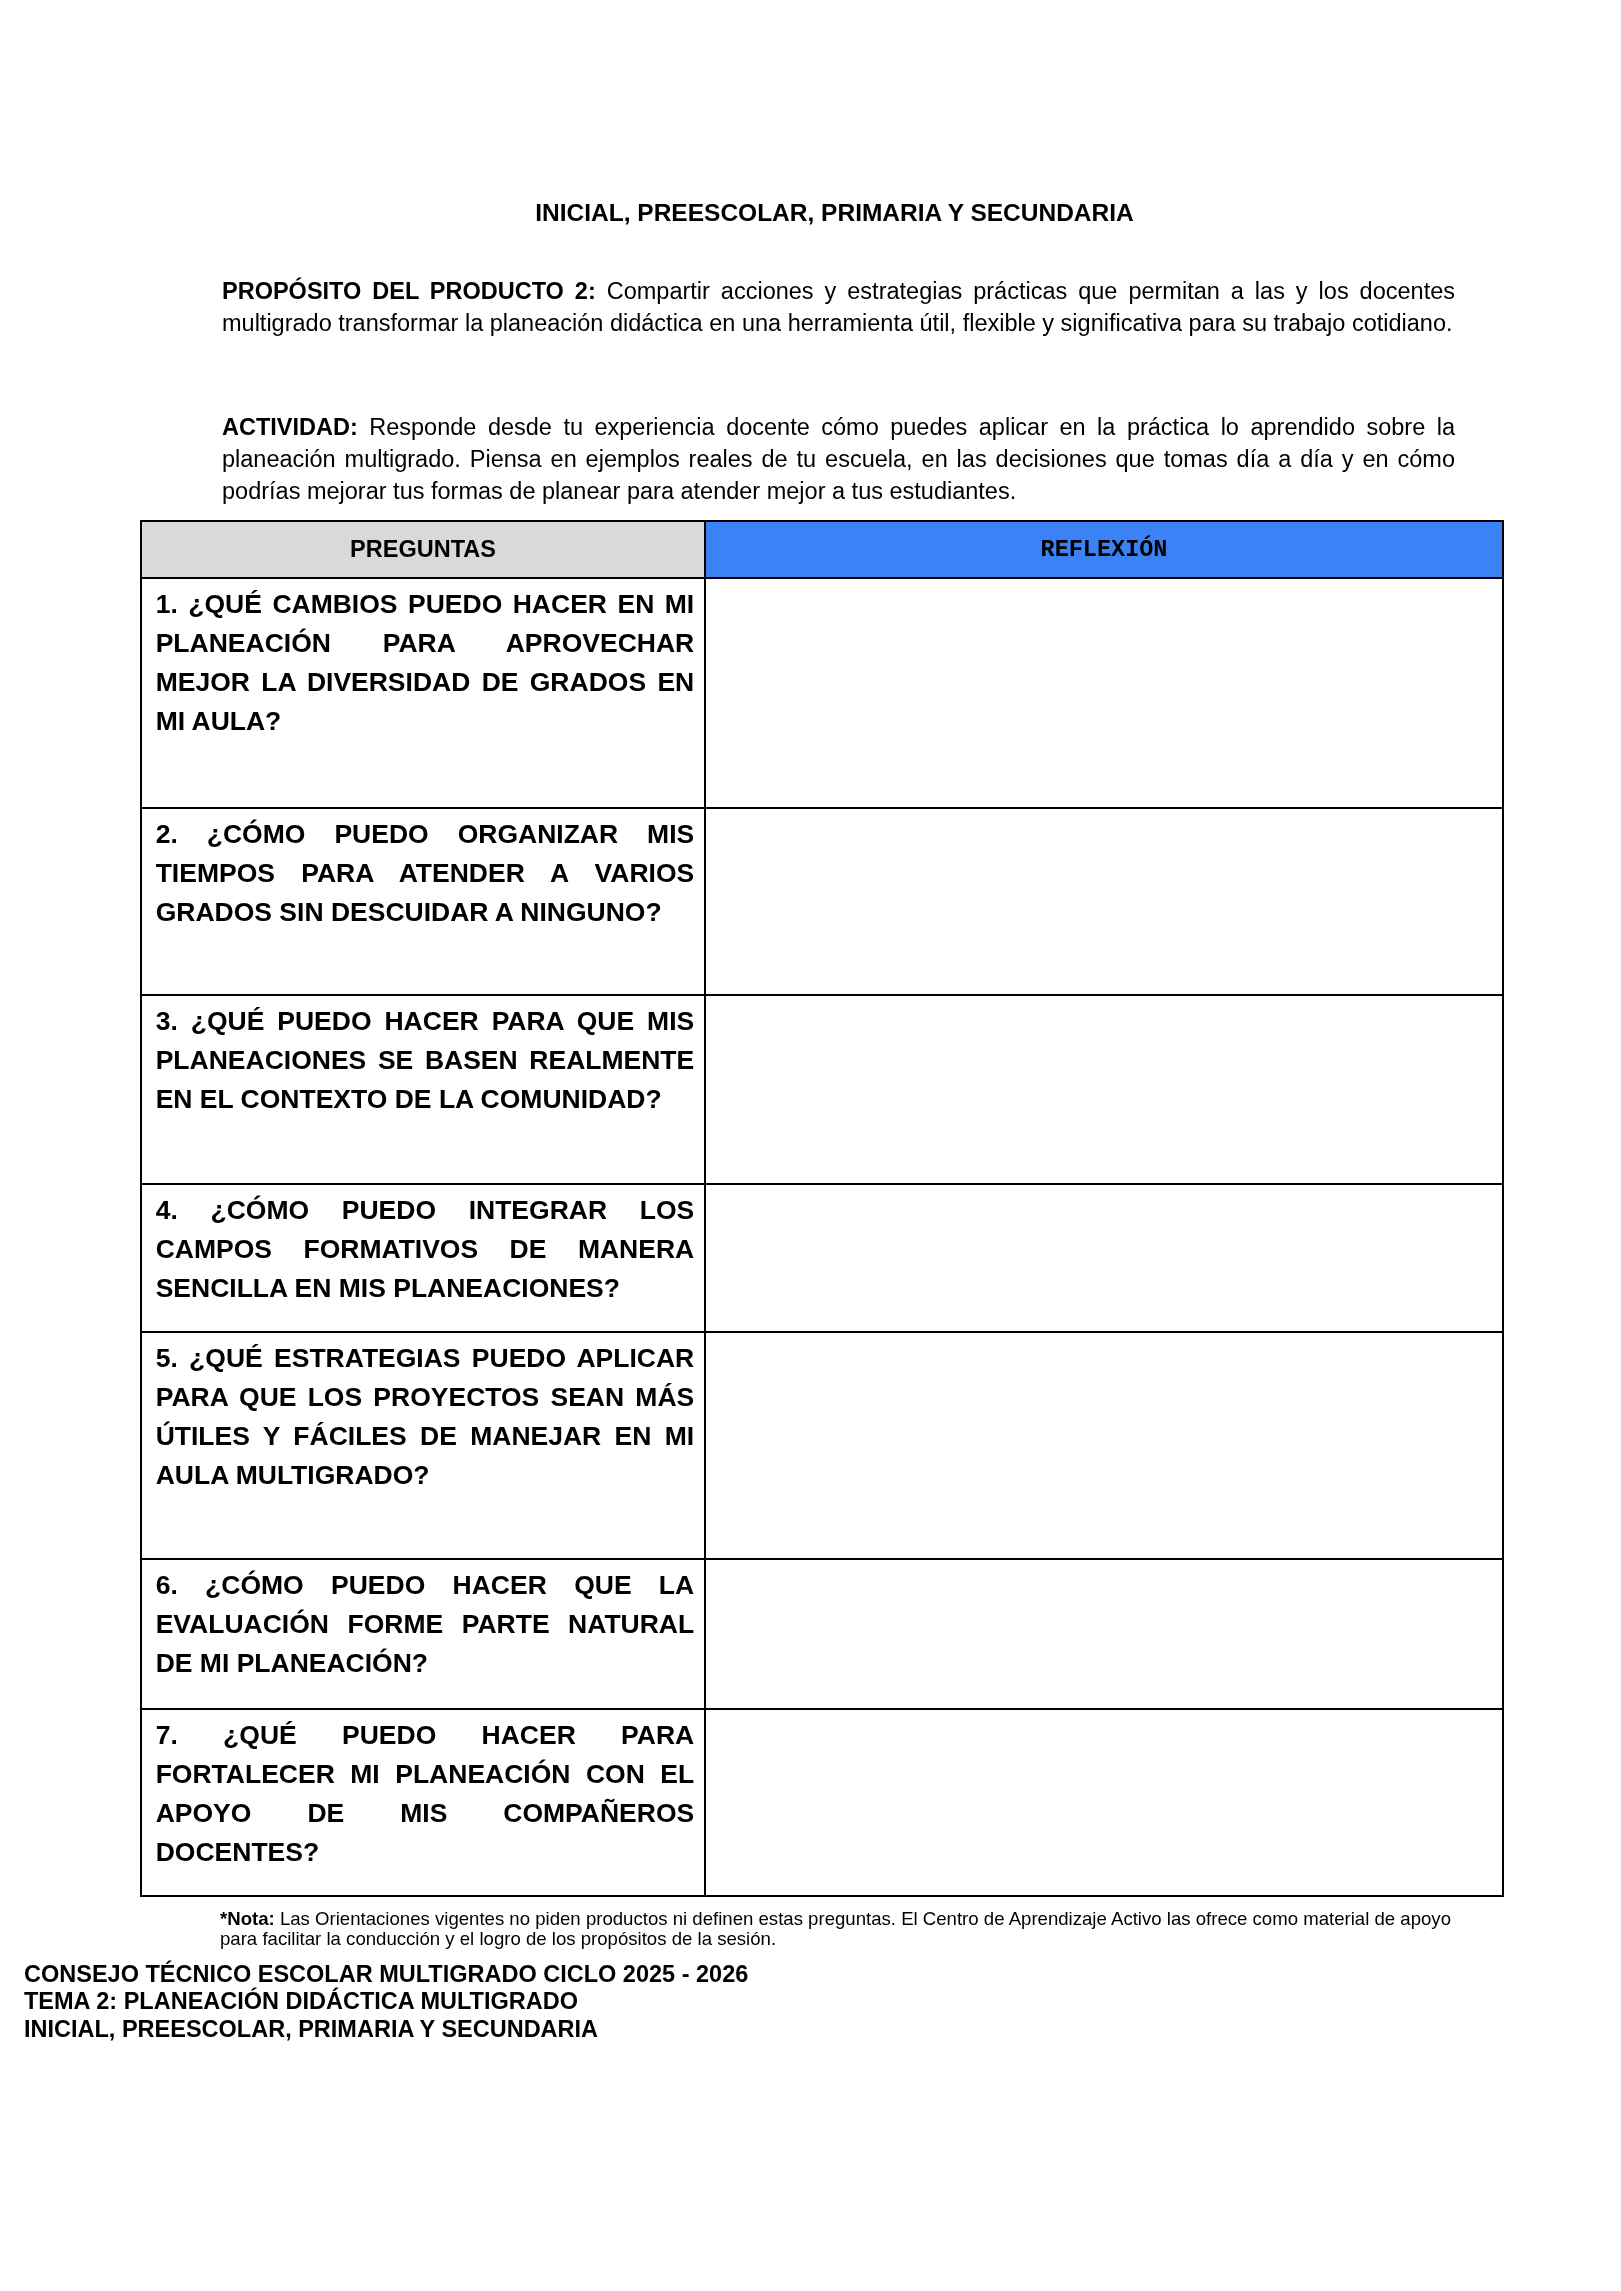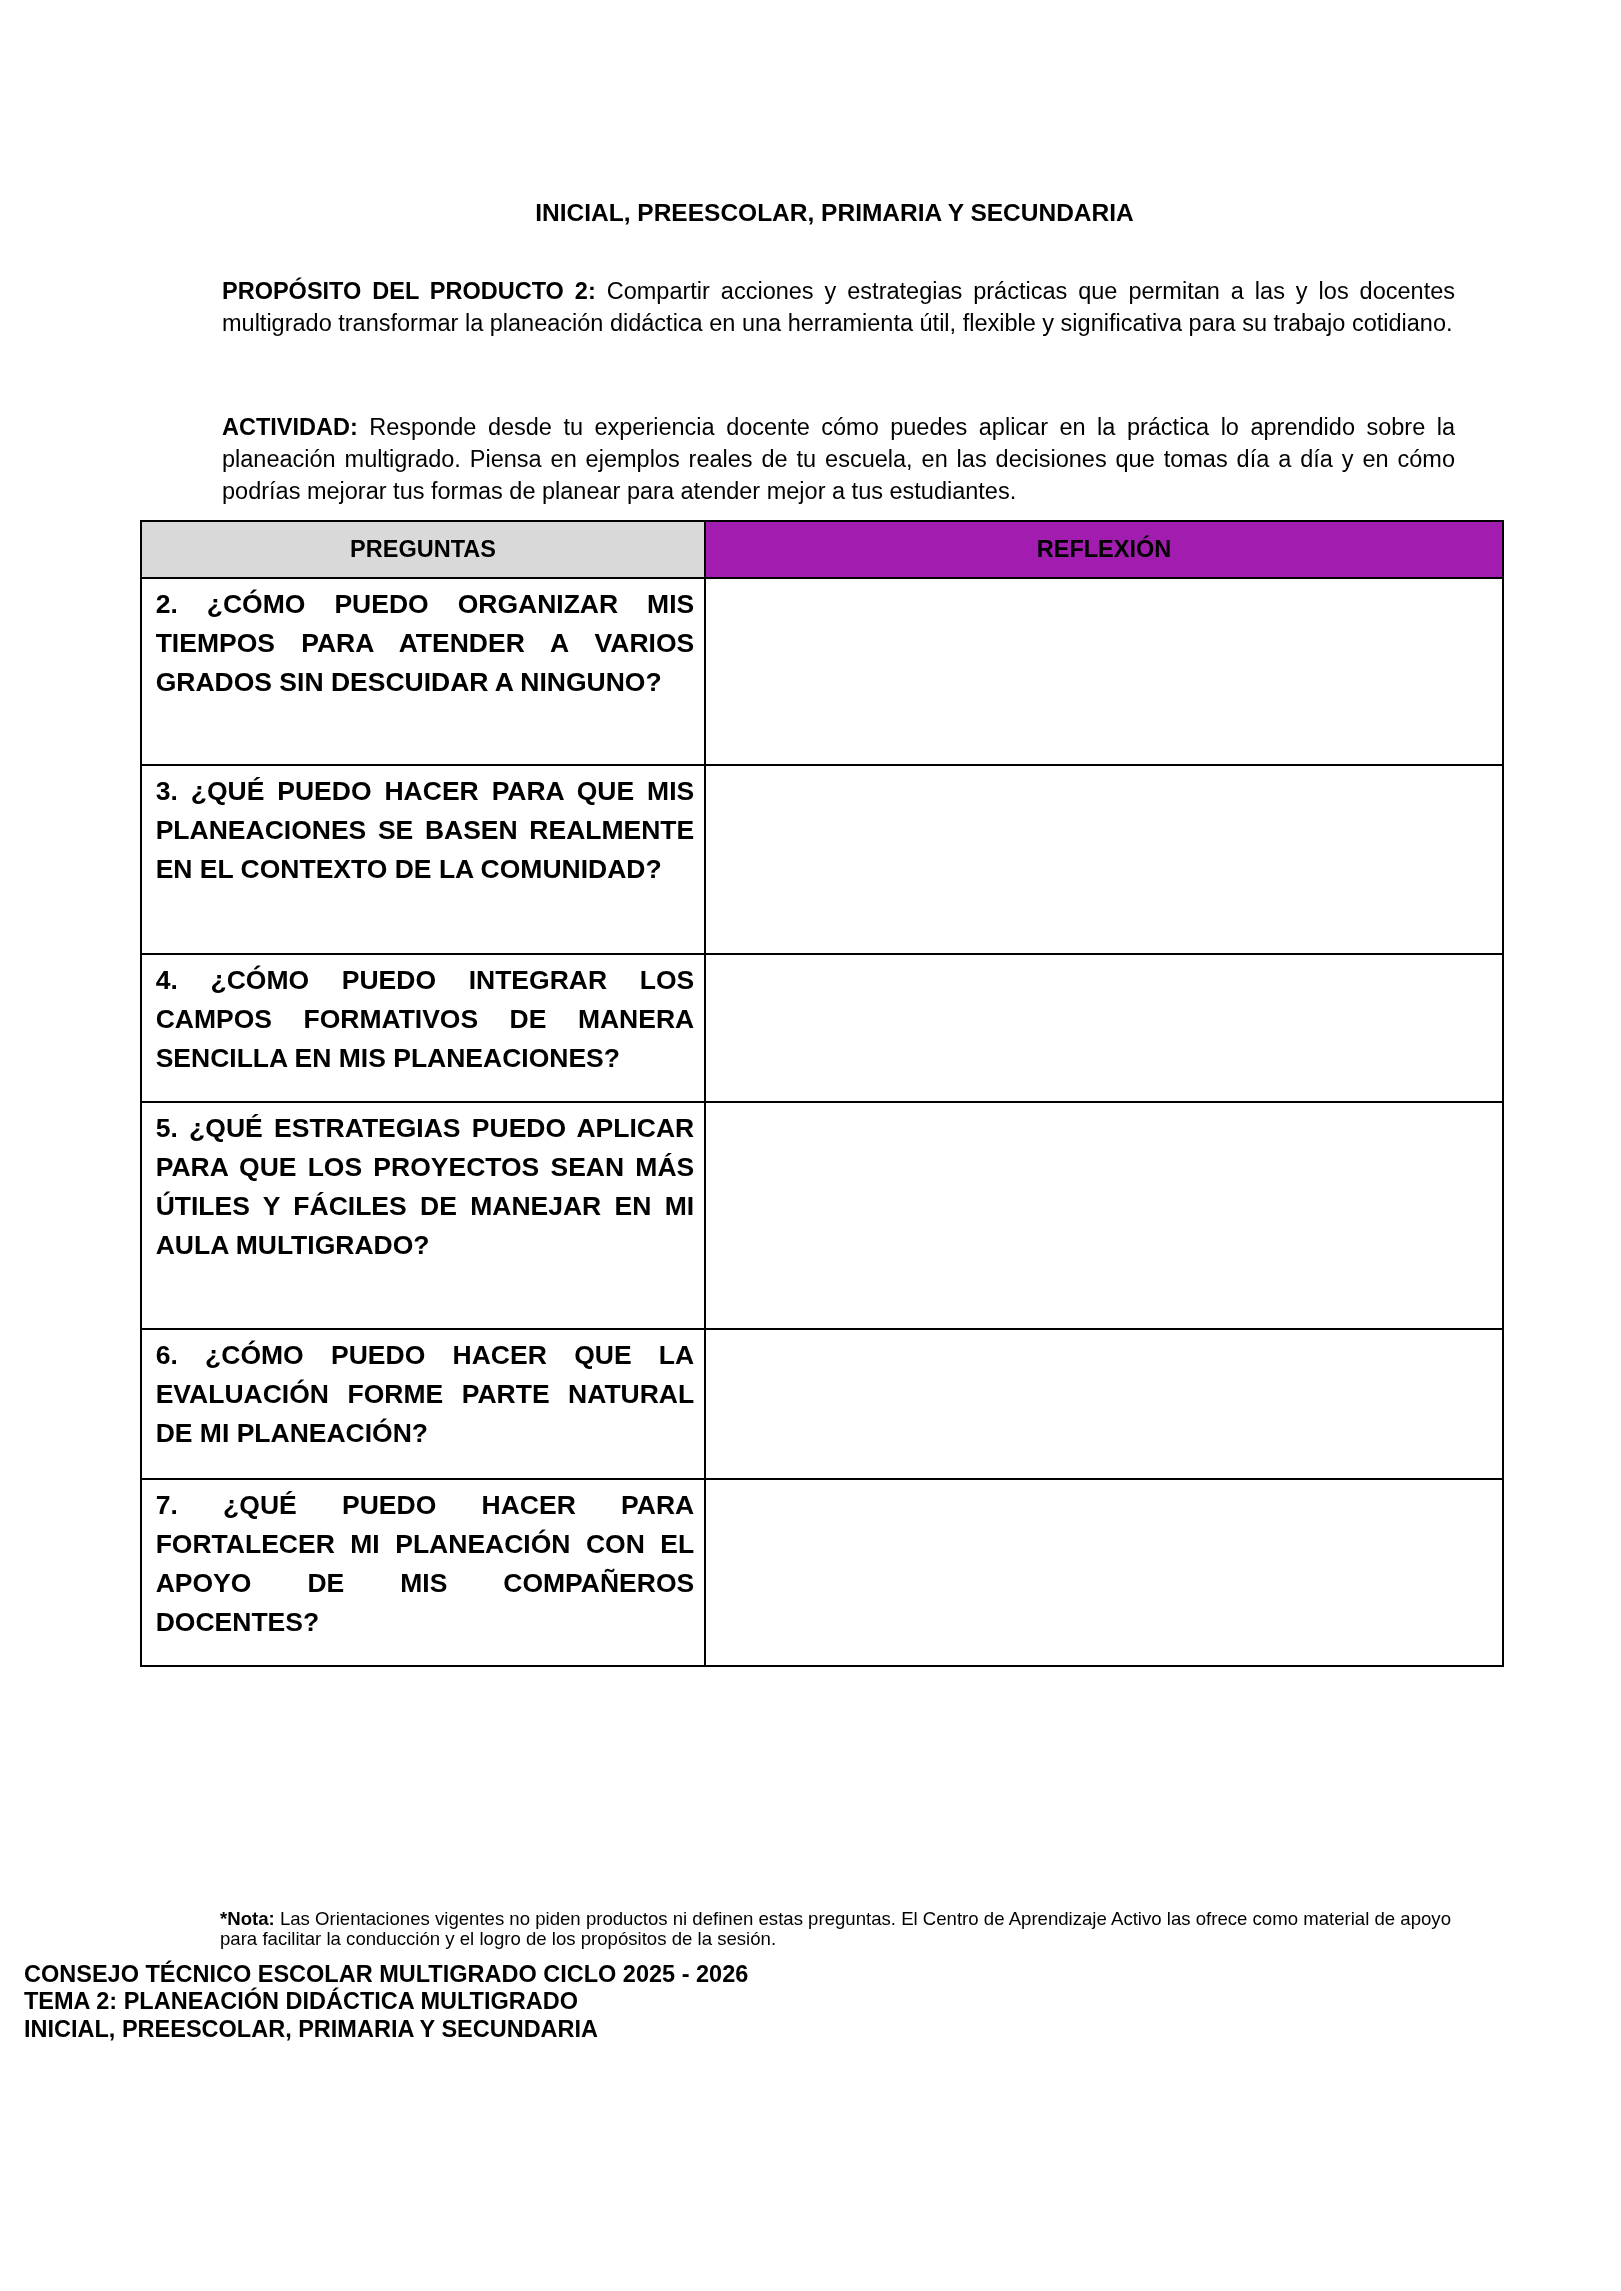--- a/index.html
+++ b/index.html
@@ -35,24 +35,32 @@
 <div class="abs para" id="actividad"><b>ACTIVIDAD:</b><span> Responde desde tu experiencia docente cómo puedes aplicar en la práctica lo aprendido sobre la planeación multigrado. Piensa en ejemplos reales de tu escuela, en las decisiones que tomas día a día y en cómo podrías mejorar tus formas de planear para atender mejor a tus estudiantes.</span></div>
 
 <table class="qtable">
   <colgroup>
       <col class="c1">
       <col class="c2">
     </colgroup>
   <thead>
     <tr>
       <th style="background: rgb(217, 217, 217);">PREGUNTAS</th>
-      <th style="background: #a21caf;">REFLEXIÓN</th>
+      <th style="background: #3b82f6; font-family: Liberation Mono, monospace;">REFLEXIÓN</th>
     </tr>
   </thead>
   <tbody>
+    <tr style="height:230px">
+      <td>
+          <div class="qtext">1. ¿QUÉ CAMBIOS PUEDO HACER EN MI PLANEACIÓN PARA APROVECHAR MEJOR LA DIVERSIDAD DE GRADOS EN MI AULA?</div>
+        </td>
+      <td>
+          <div class="answer"></div>
+        </td>
+    </tr>
     <tr style="height:187px">
       <td>
           <div class="qtext">2. ¿CÓMO PUEDO ORGANIZAR MIS TIEMPOS PARA ATENDER A VARIOS GRADOS SIN DESCUIDAR A NINGUNO?</div>
         </td>
       <td>
           <div class="answer"></div>
         </td>
     </tr>
     <tr style="height:189px">
       <td>

